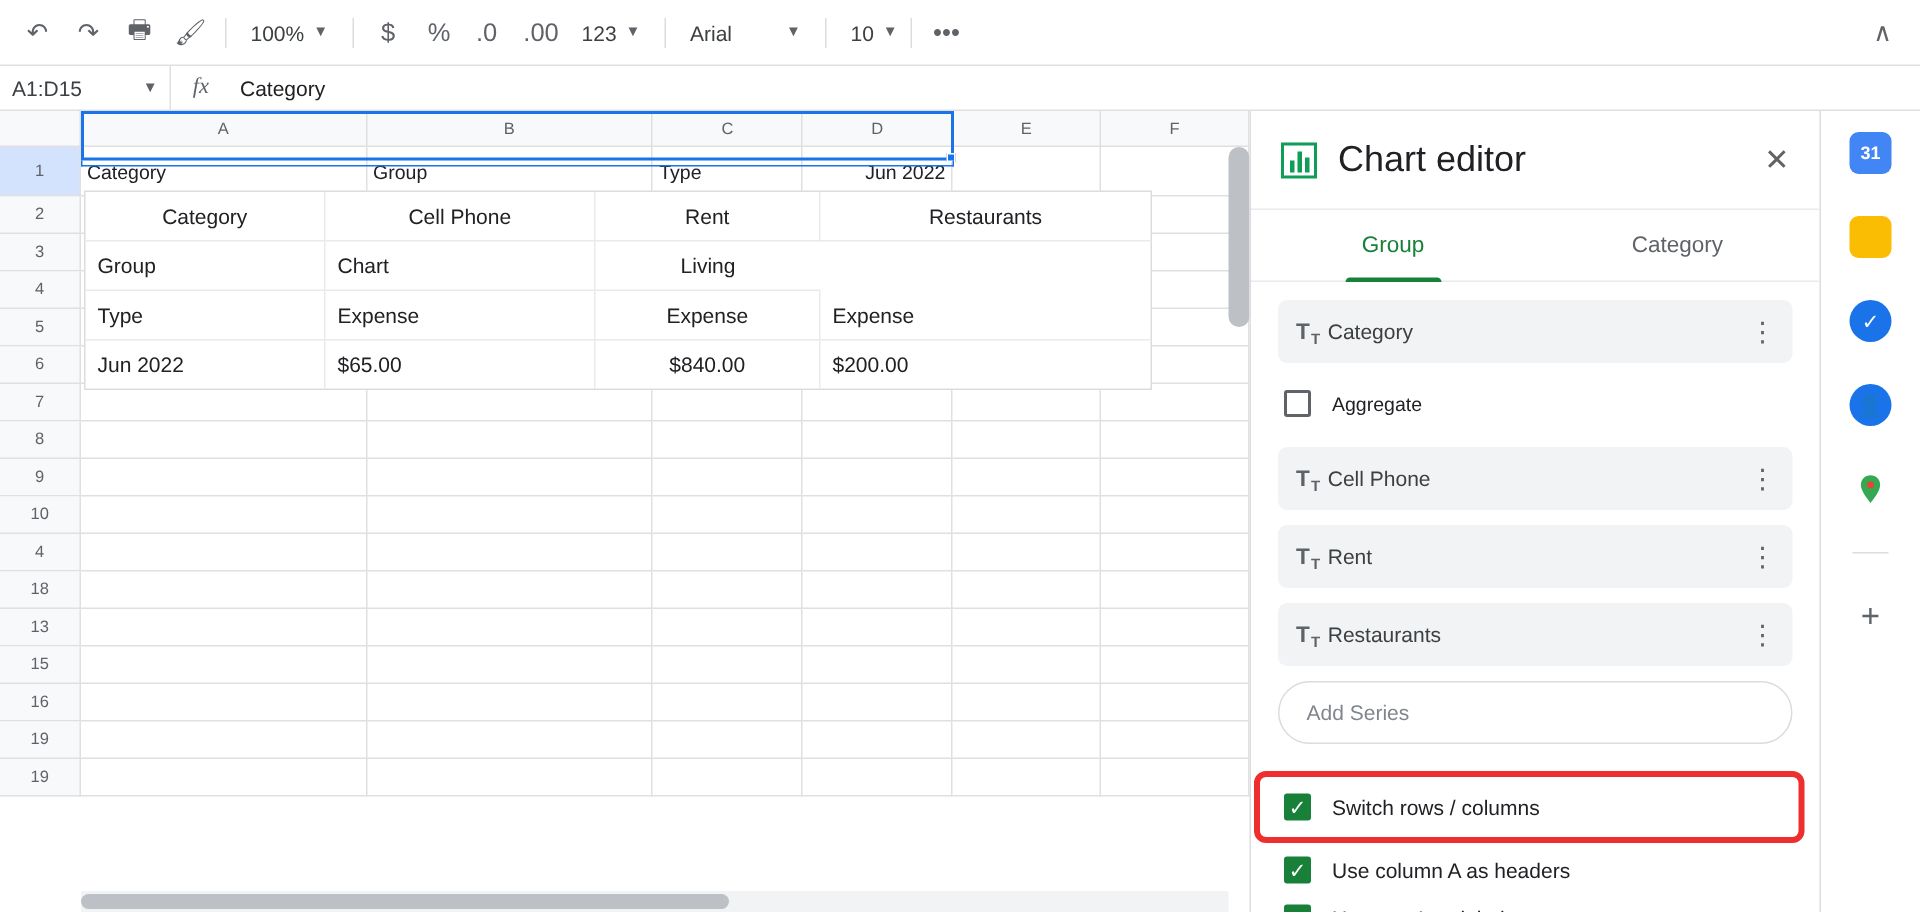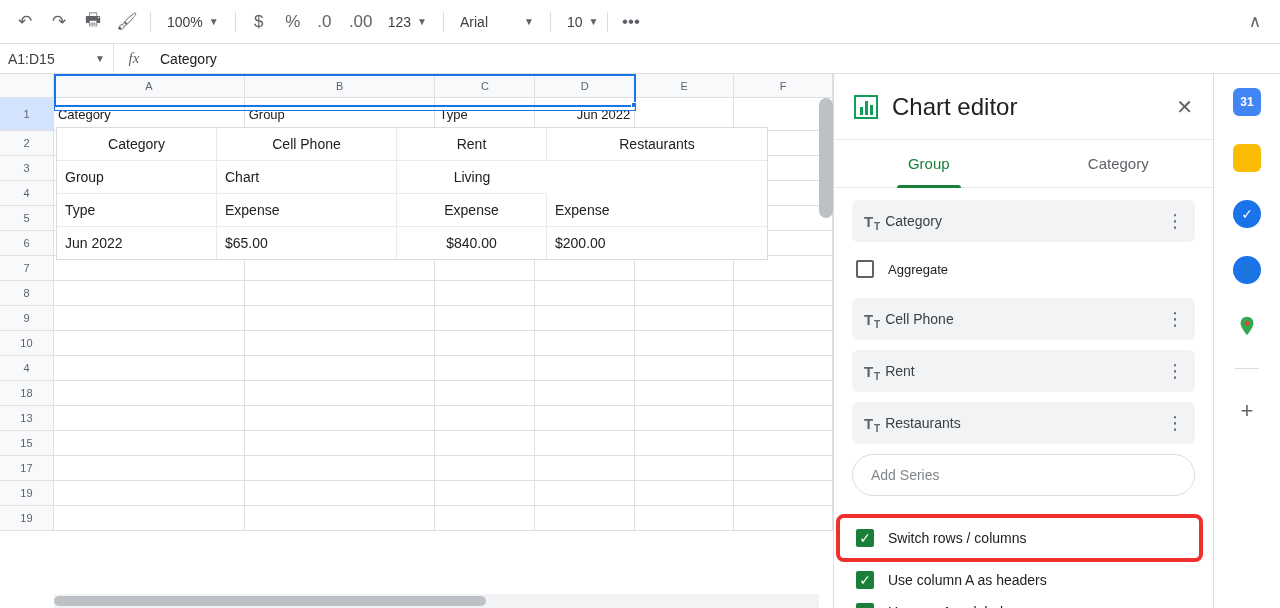--- a/index.html
+++ b/index.html
@@ -289,21 +289,21 @@
         <div class="row">
           <div class="row-h">15</div>
           <div class="cell col-A"></div>
           <div class="cell col-B"></div>
           <div class="cell col-C"></div>
           <div class="cell col-D cD"></div>
           <div class="cell col-E"></div>
           <div class="cell col-F"></div>
         </div>
         <div class="row">
-          <div class="row-h">17</div>
+          <div class="row-h">16</div>
           <div class="cell col-A"></div>
           <div class="cell col-B"></div>
           <div class="cell col-C"></div>
           <div class="cell col-D cD"></div>
           <div class="cell col-E"></div>
           <div class="cell col-F"></div>
         </div>
         <div class="row">
           <div class="row-h">19</div>
           <div class="cell col-A"></div>

